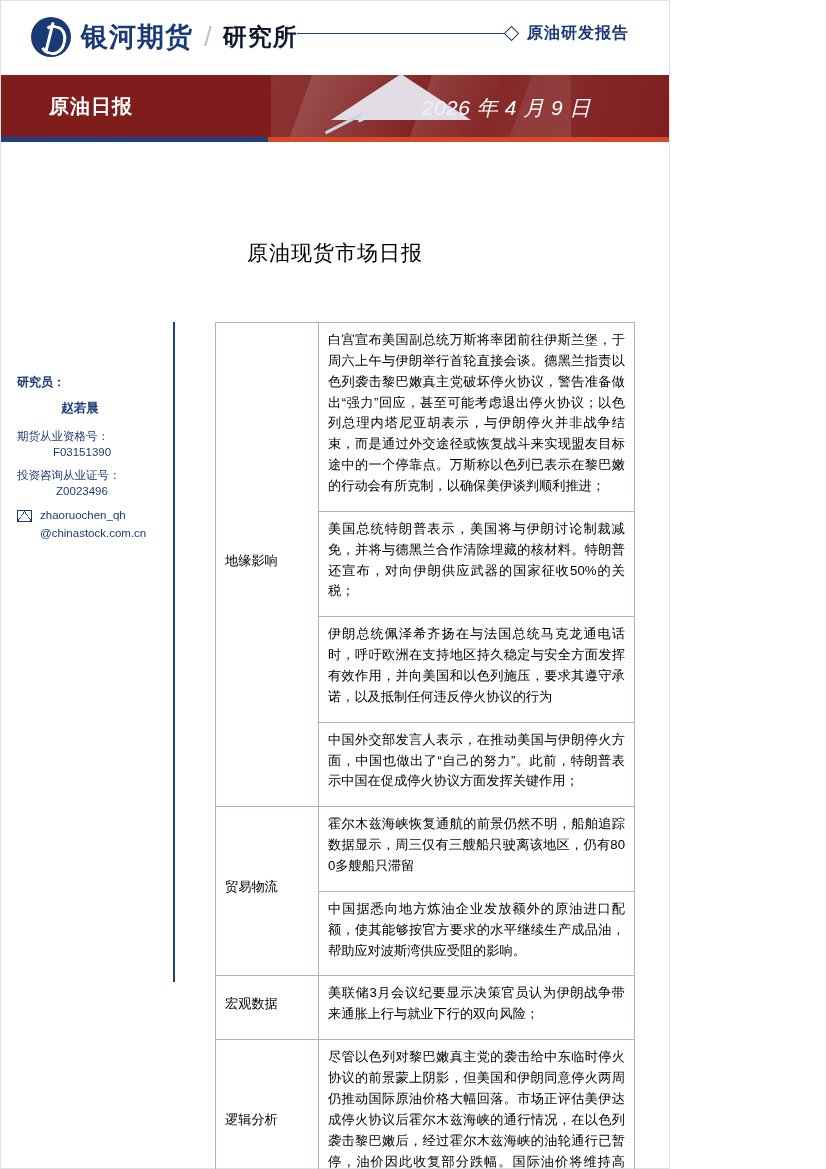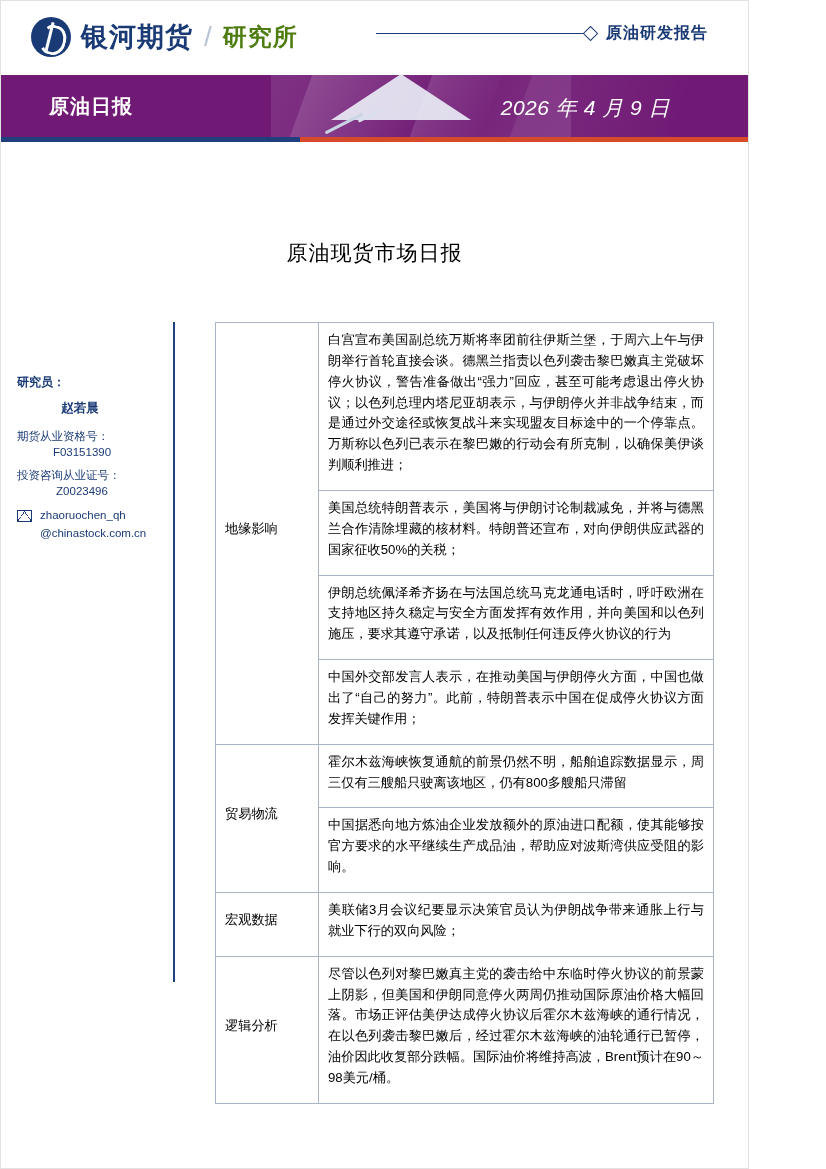--- a/index.html
+++ b/index.html
@@ -11,21 +11,21 @@
     height: 1169px;
     background: #ffffff;
     font-family: "Liberation Sans", sans-serif;
     color: #000;
     position: relative;
     overflow: hidden;
   }
 
   .page {
     position: relative;
-    width: 749px;
+    width: 670px;
     height: 1169px;
     box-sizing: border-box;
     border: 1px solid #e2e2e2;
     background: #fff;
   }
 
   
   .header {
     position: relative;
     height: 73px;
@@ -80,21 +80,21 @@
   }
   .brand-slash {
     font-size: 28px;
     color: #b9c4d6;
     margin: 0 11px;
     font-weight: 300;
   }
   .brand-sub {
     font-size: 24px;
     font-weight: bold;
-    color: #4d7c0f;
+    color: #0f172a;
     letter-spacing: 1px;
     line-height: 1;
   }
 
   .header-right {
     position: absolute;
     right: 40px;
     top: 22px;
     display: flex;
     align-items: center;
@@ -121,21 +121,21 @@
     font-size: 16px;
     color: #1a3a76;
     font-weight: bold;
     letter-spacing: 1px;
   }
 
   
   .banner {
     position: relative;
     height: 62px;
-    background: #701a75;
+    background: #7f1d1d;
     overflow: hidden;
   }
   .banner .wash {
     position: absolute;
     top: 0;
     left: 270px;
     width: 300px;
     height: 62px;
     background: linear-gradient(115deg, rgba(255,255,255,0.10) 0%, rgba(255,255,255,0.02) 55%, rgba(255,255,255,0.10) 100%);
   }

